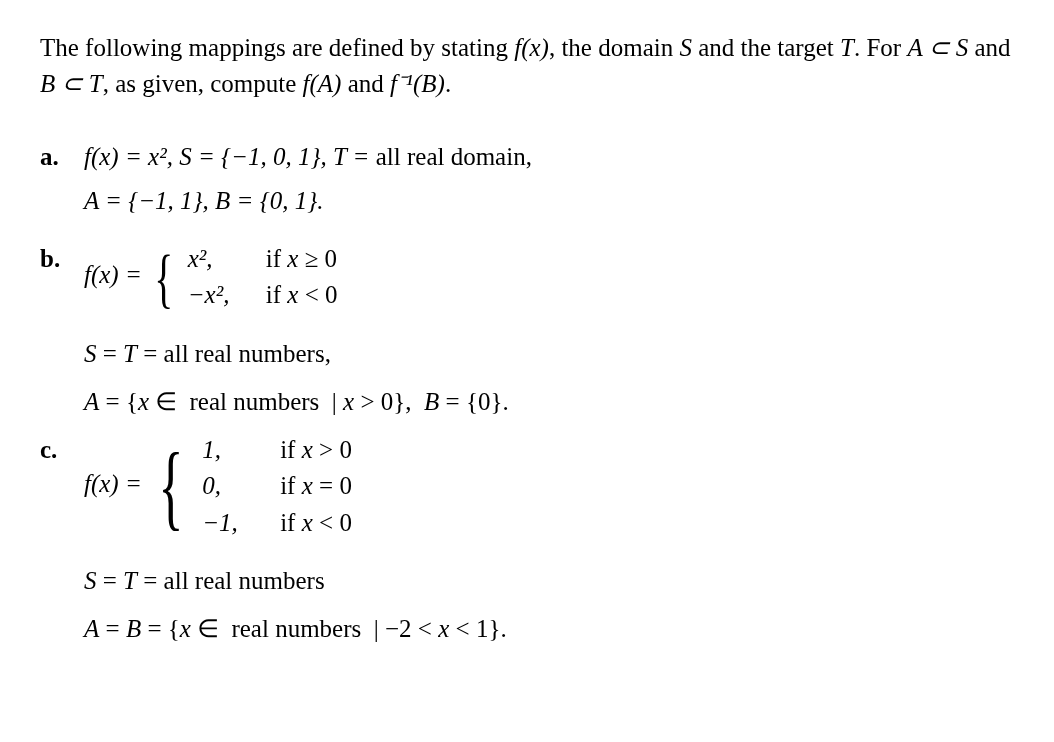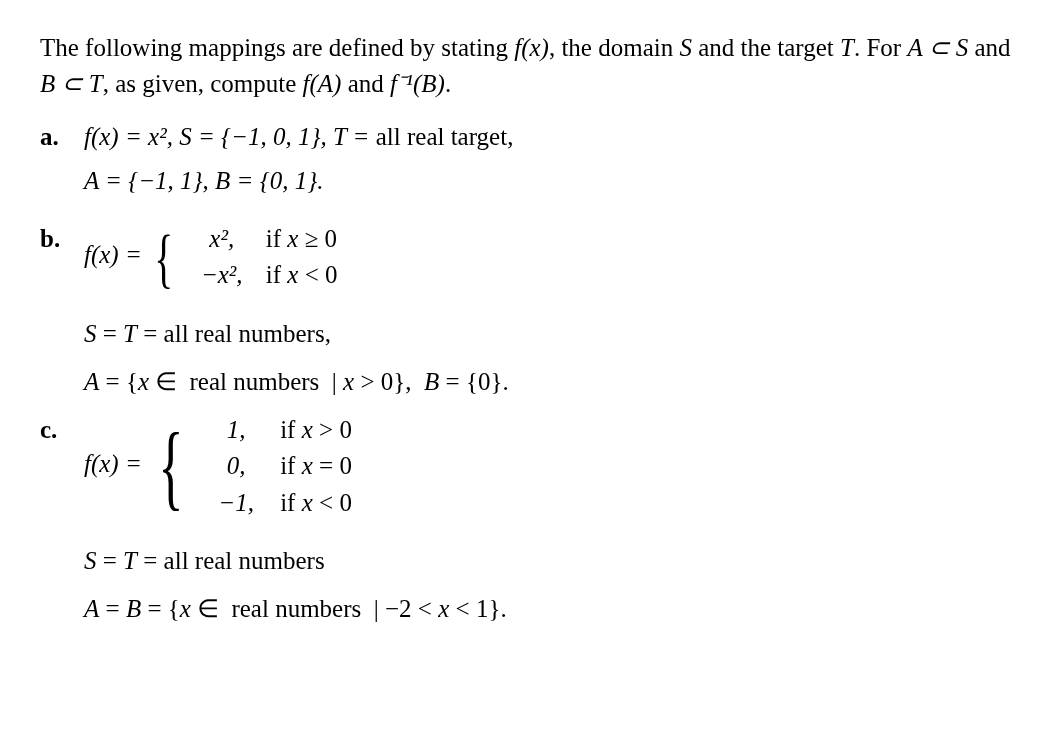--- a/index.html
+++ b/index.html
@@ -5,21 +5,21 @@
   body {
     margin: 0;
     padding: 30px 40px;
     font-family: "Times New Roman", Times, serif;
     background: #fff;
     color: #000;
     font-size: 25px;
     line-height: 1.45;
   }
   .intro {
-    margin-bottom: 16px;
+    margin-bottom: 36px;
   }
   .problem {
     display: flex;
     align-items: flex-start;
     margin-bottom: 14px;
   }
   .plabel {
     font-weight: bold;
     width: 44px;
     flex: 0 0 44px;
@@ -57,40 +57,40 @@
   }
   .piece-rows {
     display: flex;
     flex-direction: column;
   }
   .piece-row {
     display: flex;
   }
   .pv-col {
     min-width: 68px;
-    text-align: center;
+    text-align: left;
     padding-right: 10px;
   }
   .pc-col {
     text-align: right;
     font-family: Liberation Serif, serif;
   }
 </style>
 </head>
 <body>
 
 <div class="intro">
   <span>The following mappings are defined by stating </span><i class="var">f(x)</i><span>, the domain </span><i class="var">S</i><span> and the target </span><i class="var">T</i><span>. For </span><i class="var">A ⊂ S</i><span> and </span><i class="var">B ⊂ T</i><span>, as given, compute </span><i class="var">f(A)</i><span> and </span><i class="var">f⁻¹(B)</i><span>.</span>
 </div>
 
 <div class="problem">
   <div class="plabel">a.</div>
   <div class="pbody">
     <div class="line">
-      <i class="var">f(x) = x²,  S = {−1, 0, 1},  T = </i><span>all real target,</span>
+      <i class="var">f(x) = x²,  S = {−1, 0, 1},  T = </i><span>all real domain,</span>
     </div>
     <div class="line">
       <i class="var">A = {−1, 1},  B = {0, 1}.</i>
     </div>
   </div>
 </div>
 
 <div class="problem">
   <div class="plabel">b.</div>
   <div class="pbody">

